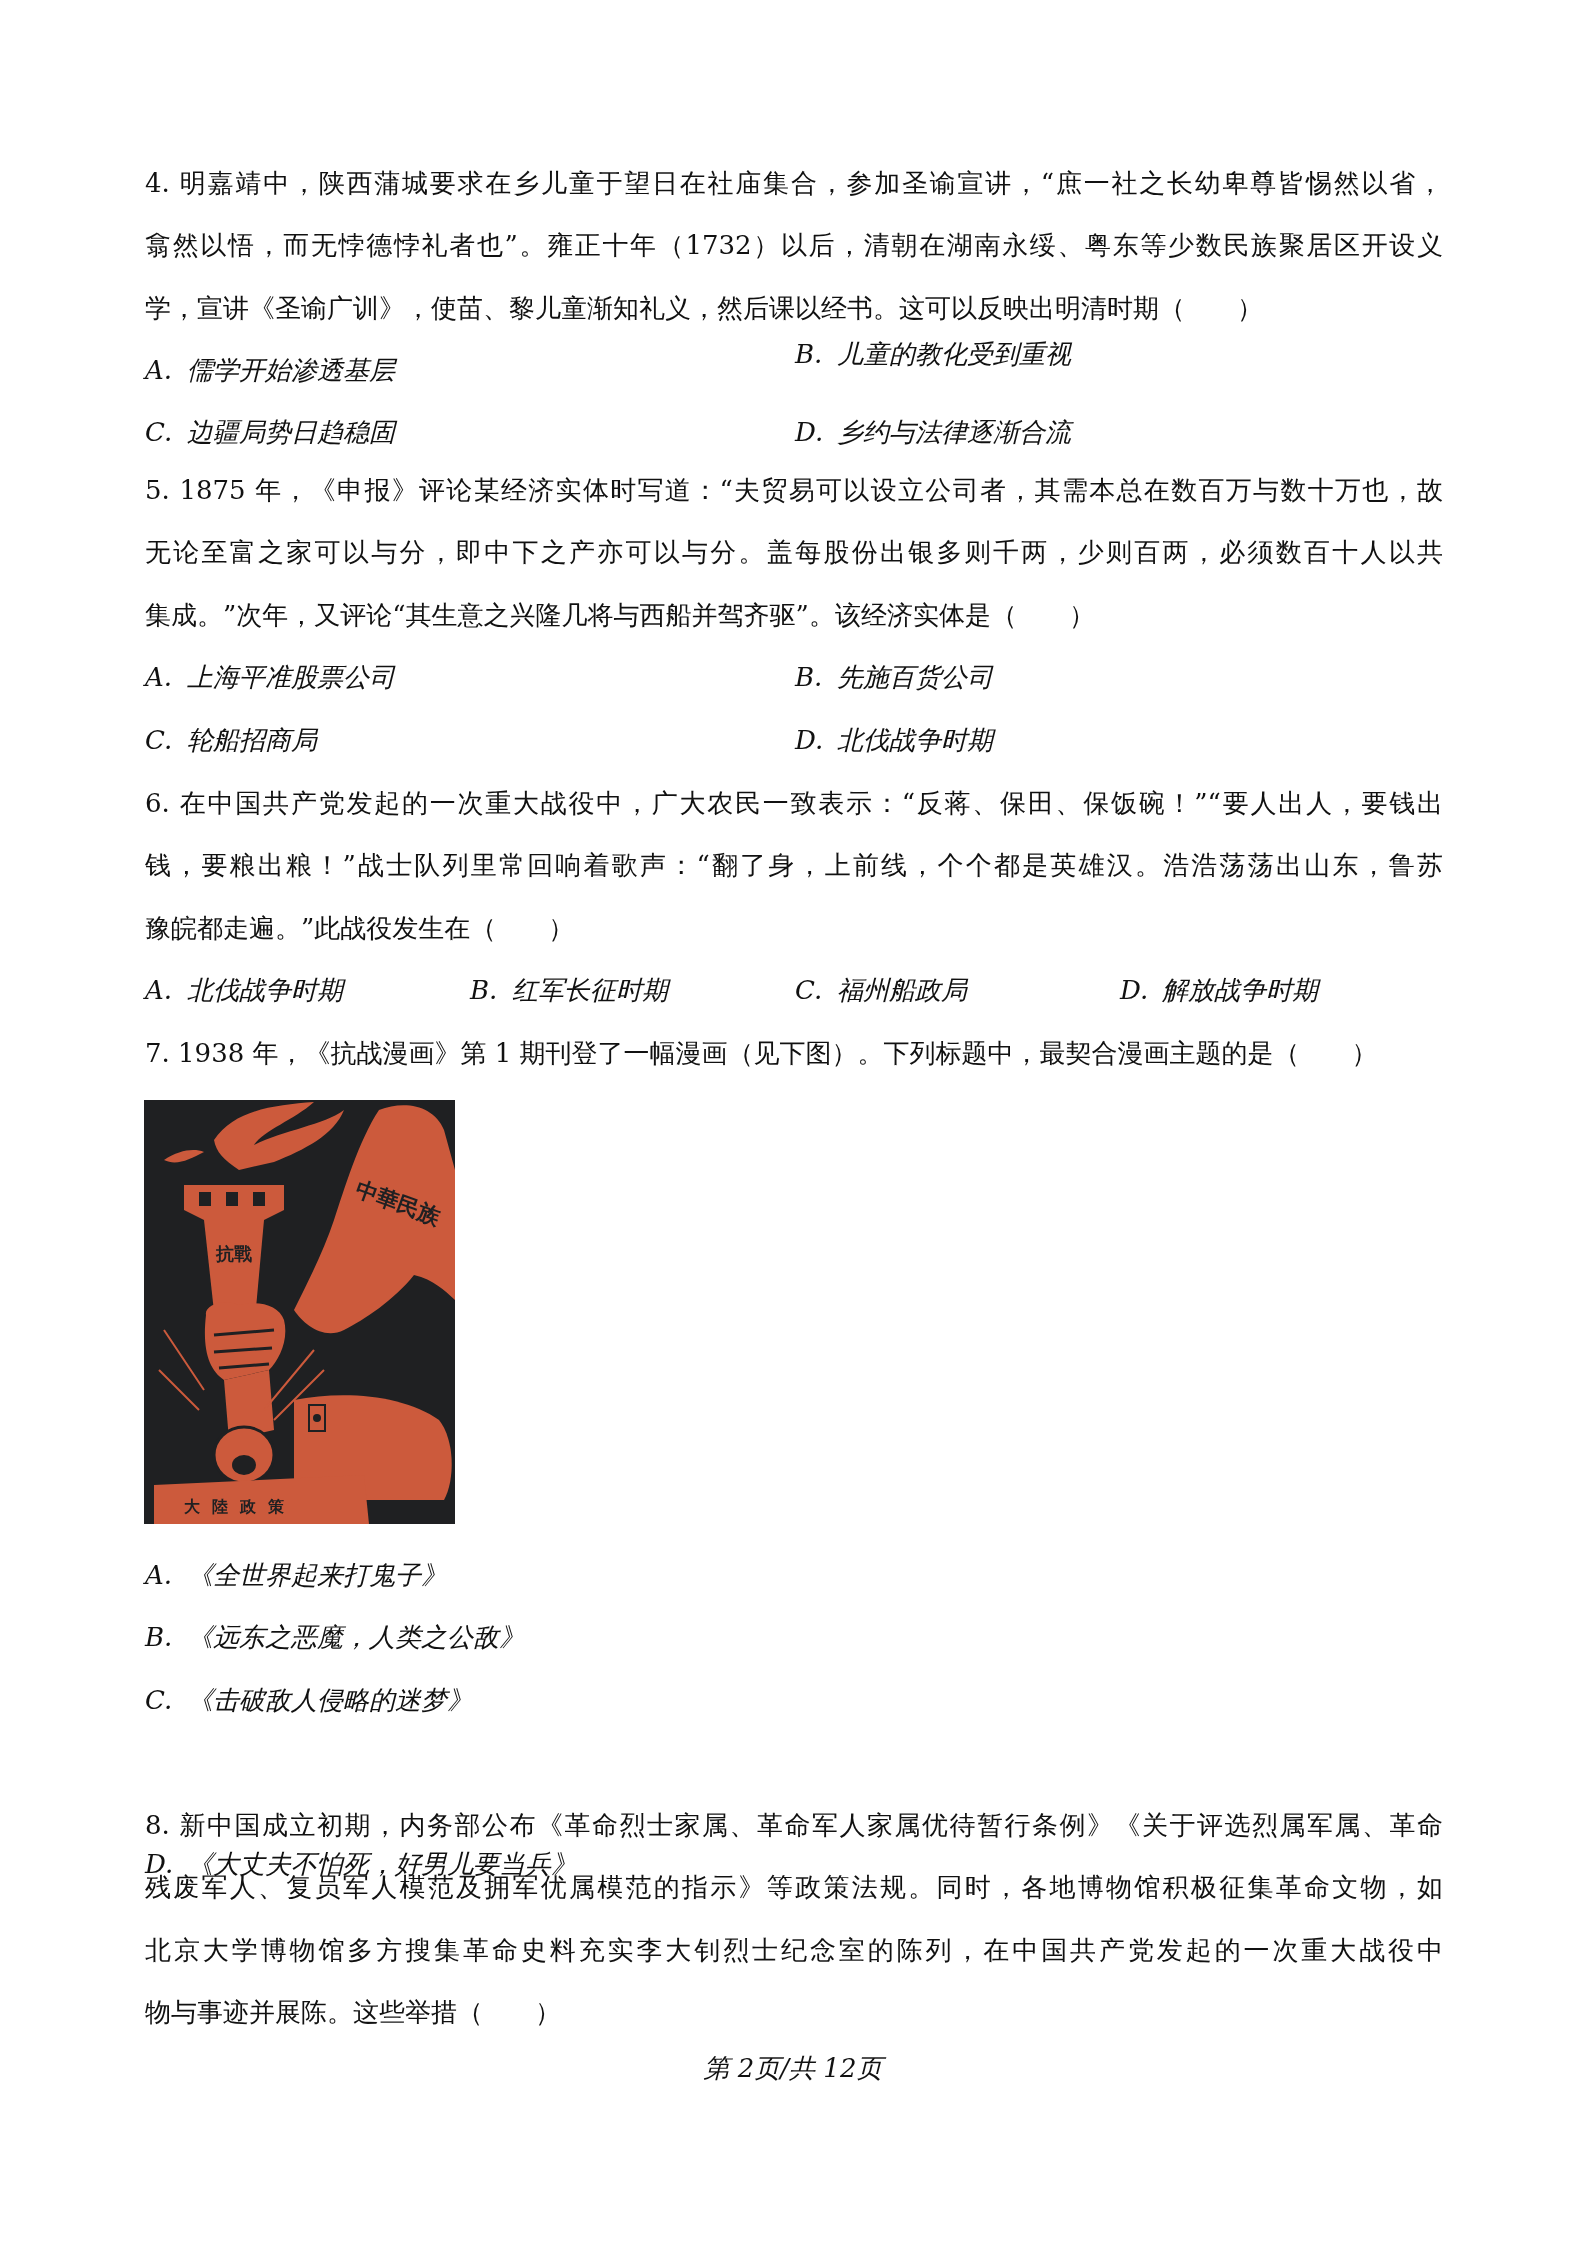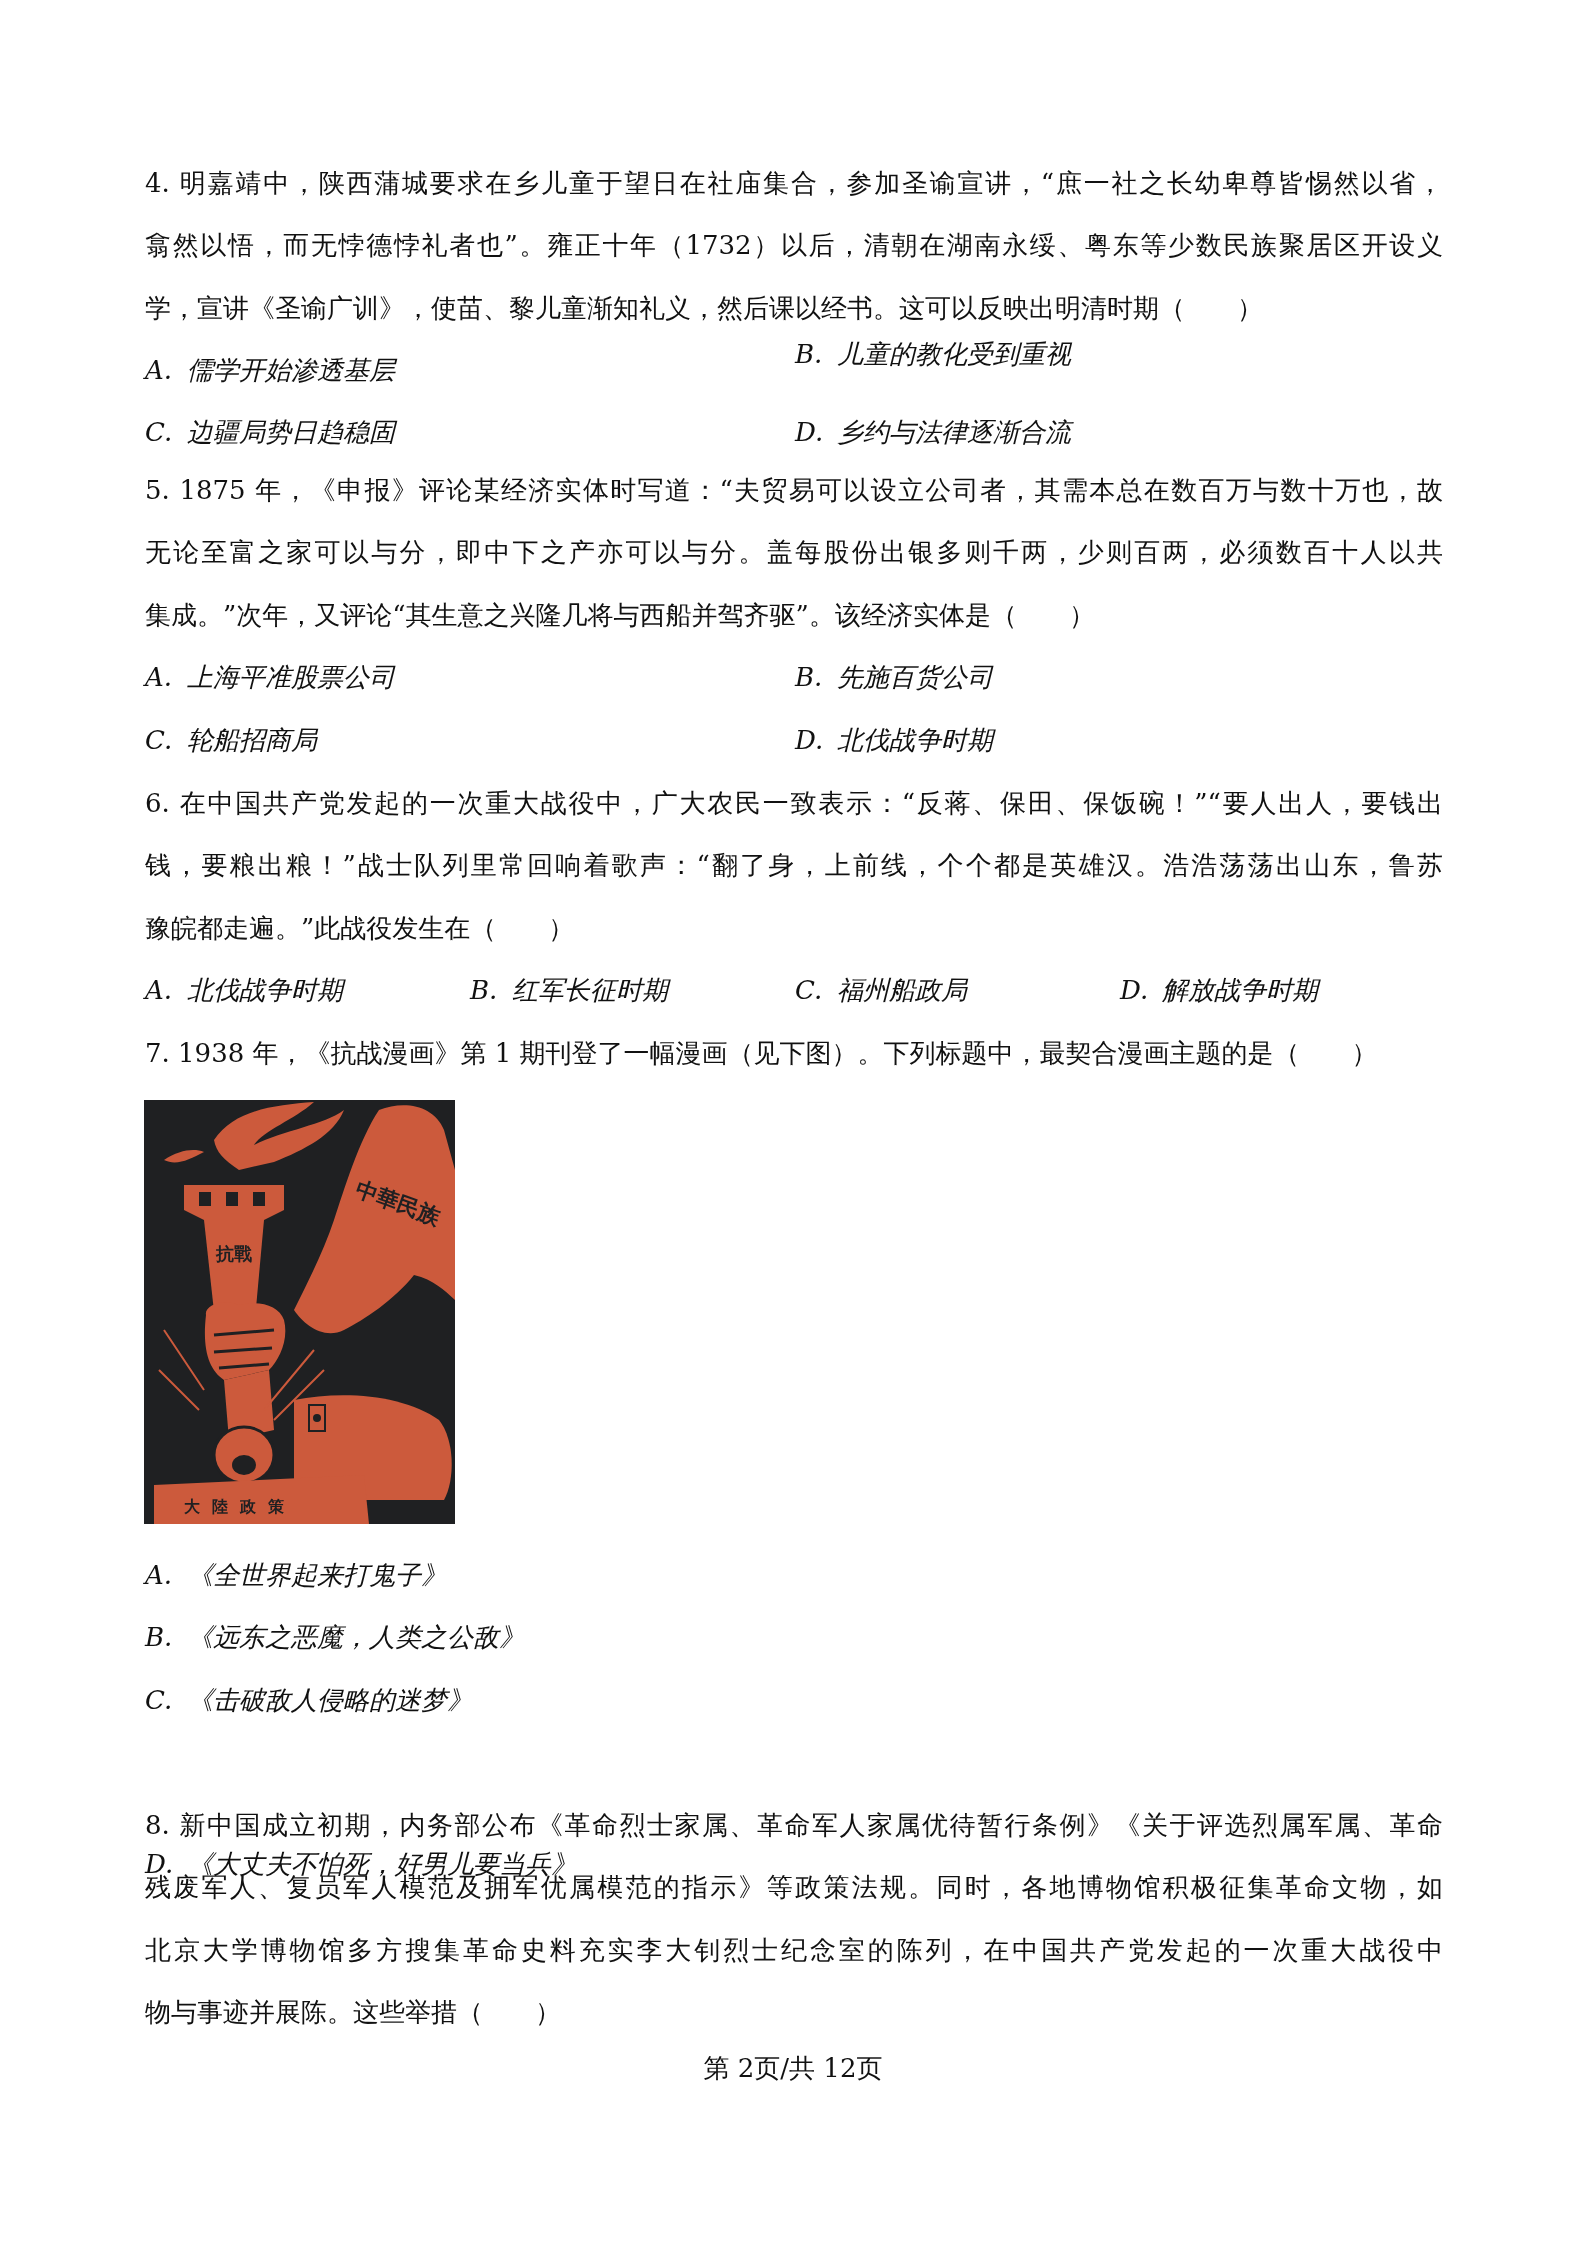--- a/index.html
+++ b/index.html
@@ -8,21 +8,21 @@
   .page { position: absolute; left: 0; top: 0; width: 1586px; height: 2244px; background: #ffffff; }
   .line { position: absolute; left: 145px; width: 1298px; height: 40px; line-height: 40px;
           font-size: 26px; white-space: nowrap; overflow: hidden; }
   .line.justify { text-align: justify; text-align-last: justify; white-space: normal; }
   .opt { position: absolute; height: 40px; line-height: 40px; font-size: 26px; white-space: nowrap; font-style: italic; }
   .opt .letter { display: inline-block; width: 42px; }
   .figure { position: absolute; left: 144px; top: 1100px; width: 311px; height: 424px;
             background: #1f2022; overflow: hidden; }
   .figure svg { display: block; }
   .footer { position: absolute; left: 0; width: 1586px; top: 2048px; height: 40px; line-height: 40px;
-            text-align: center; font-size: 26px; }
+            text-align: center; font-size: 26px; font-style: italic; }
 </style>
 </head>
 <body>
 
 <div class="page">
 
   <div class="line justify" style="top:163px">4. 明嘉靖中，陕西蒲城要求在乡儿童于望日在社庙集合，参加圣谕宣讲，“庶一社之长幼卑尊皆惕然以省，</div>
   <div class="line justify" style="top:225px">翕然以悟，而无悖德悖礼者也”。雍正十年（1732）以后，清朝在湖南永绥、粤东等少数民族聚居区开设义</div>
   <div class="line" style="top:288px">学，宣讲《圣谕广训》，使苗、黎儿童渐知礼义，然后课以经书。这可以反映出明清时期（　　）</div>
   <div class="opt" style="top:350px;left:145px"><span class="letter">A.</span><span>儒学开始渗透基层</span></div>

